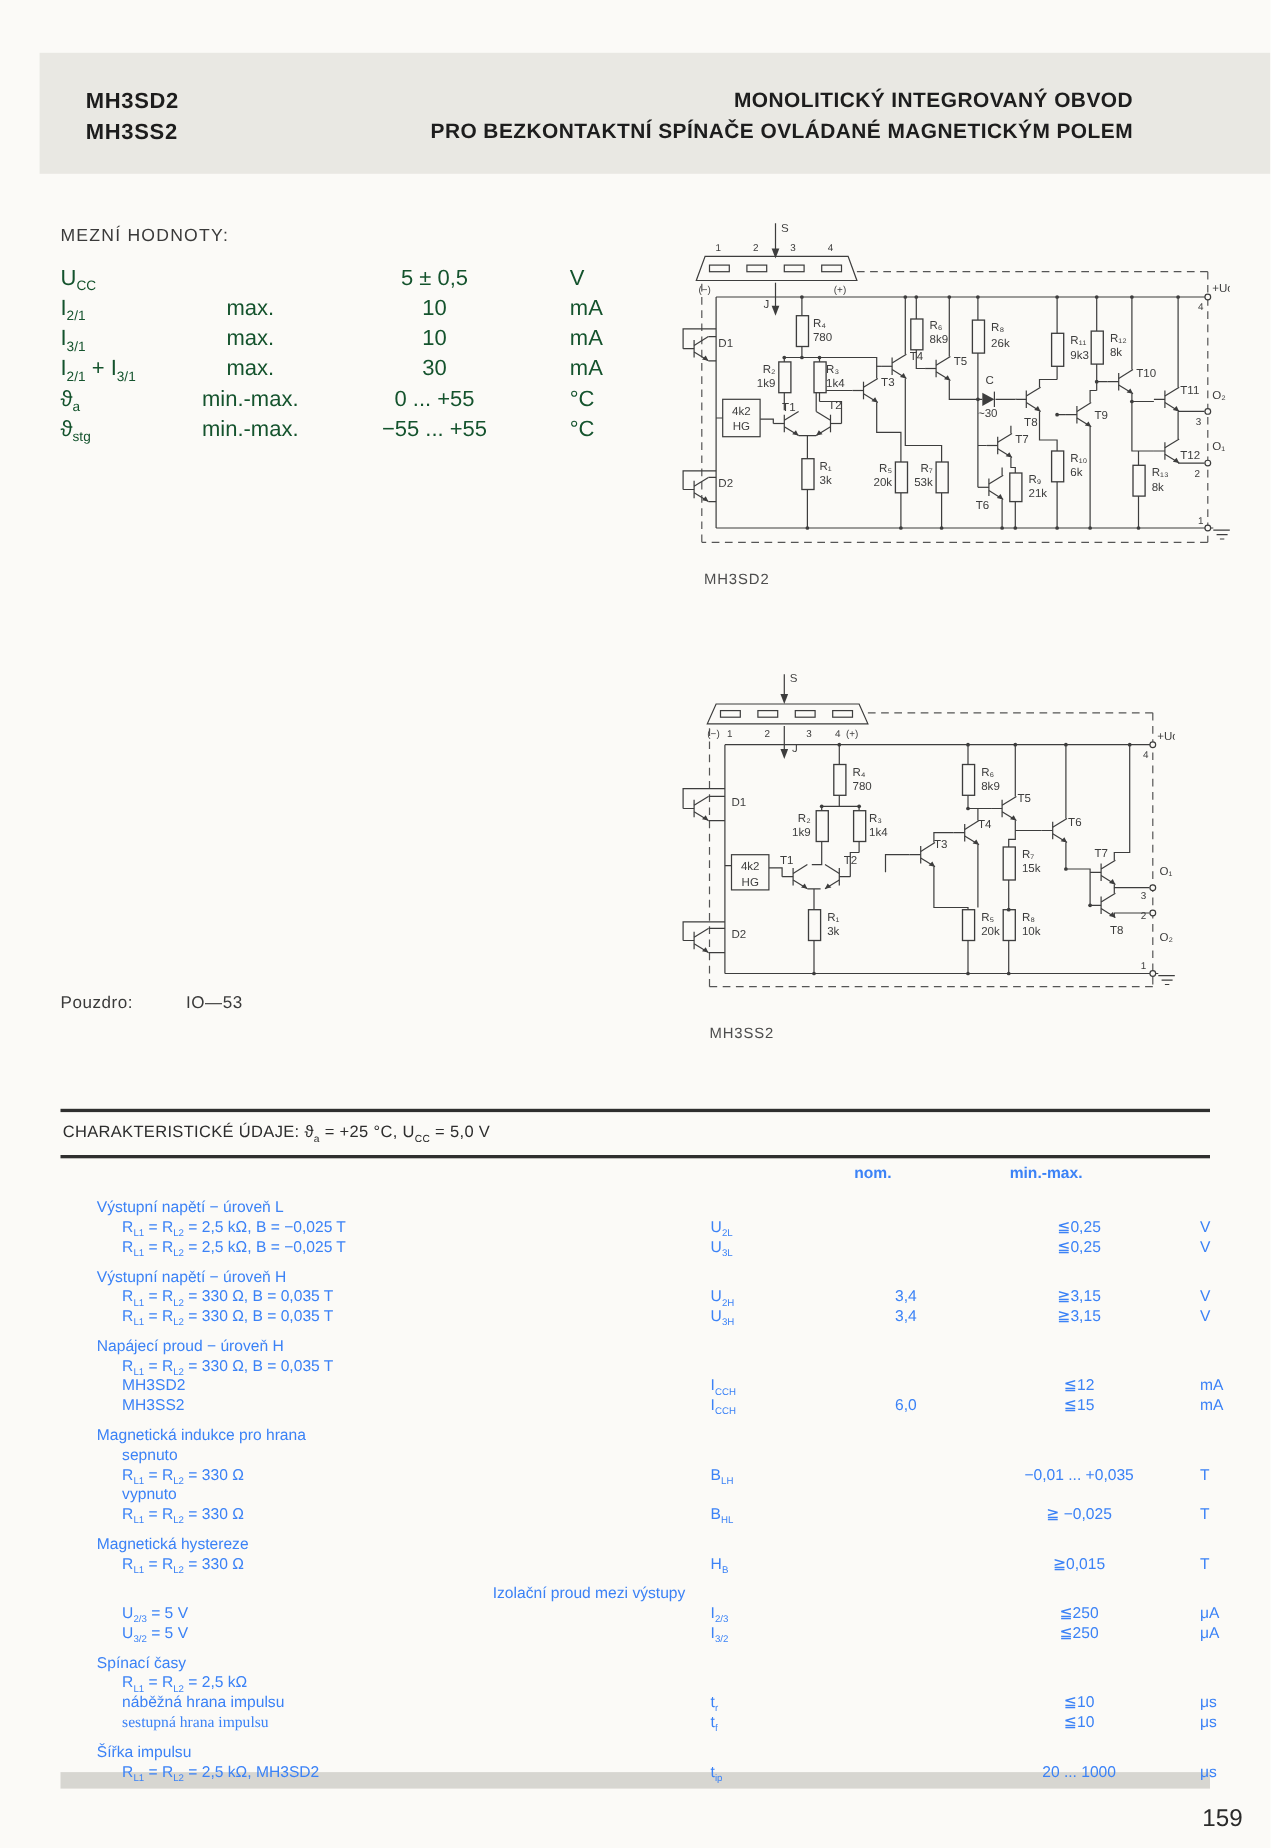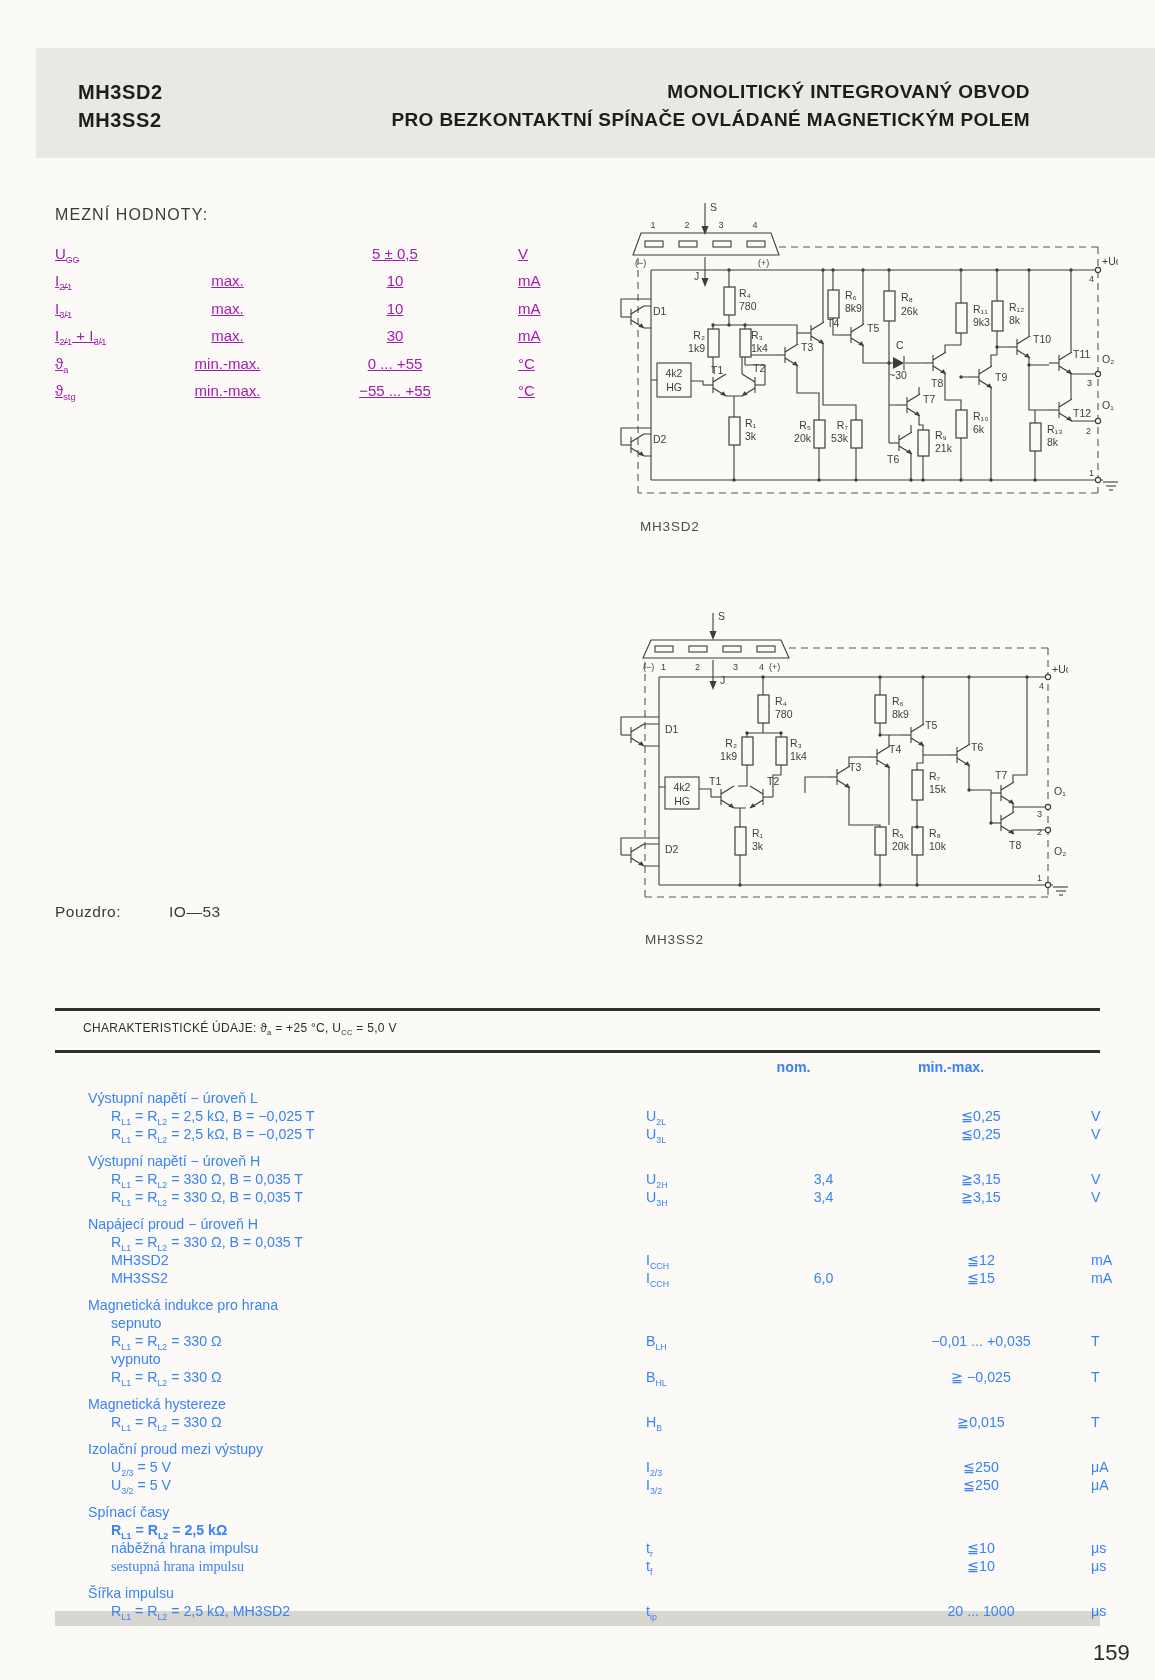--- a/index.html
+++ b/index.html
@@ -7,21 +7,21 @@
         font-family:"Liberation Sans","DejaVu Sans",sans-serif;color:#2d2d2d;}
   .band-top{position:absolute;left:36px;right:0;top:48px;height:110px;background:#e9e8e3;}
   .band-bottom{position:absolute;left:55px;width:1045px;top:1611px;height:15px;background:#d7d6d1;}
 
   header .parts{position:absolute;left:78px;top:78px;font-size:20px;font-weight:bold;
     line-height:28px;letter-spacing:.6px;color:#1d1d1d;}
   header .title{position:absolute;right:125px;top:78px;text-align:right;font-size:19px;
     font-weight:bold;line-height:28px;letter-spacing:.4px;color:#1d1d1d;}
 
   .limits-heading{position:absolute;left:55px;top:206px;font-size:16px;letter-spacing:1.1px;color:#3a3a3a;}
-  .limits-table{position:absolute;left:55px;top:240px;width:600px;font-size:15px;color:#a21caf;text-decoration:underline;}
+  .limits-table{position:absolute;left:55px;top:240px;width:600px;font-size:20px;color:#14532d;}
   .lrow{display:flex;line-height:27.4px;}
   .l-sym{flex:0 0 120px;}
   .l-cond{flex:0 0 105px;text-align:center;}
   .l-val{flex:0 0 230px;text-align:center;}
   .l-unit{flex:0 0 80px;padding-left:8px;}
 
   sub{font-size:.62em;line-height:0;}
 
   .sch{position:absolute;}
   #sch1{left:593px;top:195px;width:525px;height:305px;}
@@ -41,21 +41,21 @@
 
   .caption{position:absolute;font-size:13.5px;letter-spacing:.8px;color:#4d4d4d;}
   .cap1{left:640px;top:519px;}
   .cap2{left:645px;top:932px;}
   .pouzdro{position:absolute;left:55px;top:903px;font-size:15.5px;color:#3a3a3a;letter-spacing:.5px;}
   .pouzdro .val{margin-left:48px;}
 
   .rule{position:absolute;left:55px;width:1045px;height:3px;background:#2f2f2f;}
   .r1{top:1008px;}
   .r2{top:1050px;}
-  .chars-heading{position:absolute;left:57px;top:1021px;font-size:12px;color:#2d2d2d;letter-spacing:.3px;margin-left:26px;}
+  .chars-heading{position:absolute;left:57px;top:1021px;font-size:15px;color:#2d2d2d;letter-spacing:.3px;}
   .chars-rows{position:absolute;left:55px;top:1080px;width:1045px;}
   .crow{display:flex;line-height:18px;font-size:14.2px;color:#3b82f6;margin-left:26px;}
   .crow.grp{margin-top:9px;}
   .heads{position:absolute;left:55px;top:1058px;width:1045px;font-weight:bold;}
   .cl{flex:0 0 535px;}
   .cs{flex:0 0 130px;}
   .cn{flex:0 0 95px;text-align:center;}
   .cm{flex:0 0 220px;text-align:center;}
   .cu{flex:1 1 auto;text-align:right;padding-right:10px;}
 
@@ -557,21 +557,21 @@
         <span class="cu"></span>
       </div>
       <div class="crow">
         <span class="cl" style="padding-left: 30px;">R<sub>L1</sub> = R<sub>L2</sub> = 330 Ω</span>
         <span class="cs">H<sub>B</sub></span>
         <span class="cn"></span>
         <span class="cm">≧0,015</span>
         <span class="cu">T</span>
       </div>
       <div class="crow grp">
-        <span class="cl" style="padding-left: 7px;">Izolační proud mezi výstupy</span>
+        <span class="cl" style="padding-left: 7px; text-align: right;">Izolační proud mezi výstupy</span>
         <span class="cs"></span>
         <span class="cn"></span>
         <span class="cm"></span>
         <span class="cu"></span>
       </div>
       <div class="crow">
         <span class="cl" style="padding-left: 30px;">U<sub>2/3</sub> = 5 V</span>
         <span class="cs">I<sub>2/3</sub></span>
         <span class="cn"></span>
         <span class="cm">≦250</span>
@@ -585,21 +585,21 @@
         <span class="cu">μA</span>
       </div>
       <div class="crow grp">
         <span class="cl" style="padding-left: 7px;">Spínací časy</span>
         <span class="cs"></span>
         <span class="cn"></span>
         <span class="cm"></span>
         <span class="cu"></span>
       </div>
       <div class="crow">
-        <span class="cl" style="padding-left: 30px; font-weight: bold;">R<sub>L1</sub> = R<sub>L2</sub> = 2,5 kΩ</span>
+        <span class="cl" style="padding-left: 30px;">R<sub>L1</sub> = R<sub>L2</sub> = 2,5 kΩ</span>
         <span class="cs"></span>
         <span class="cn"></span>
         <span class="cm"></span>
         <span class="cu"></span>
       </div>
       <div class="crow">
         <span class="cl" style="padding-left: 30px;">náběžná hrana impulsu</span>
         <span class="cs">t<sub>r</sub></span>
         <span class="cn"></span>
         <span class="cm">≦10</span>

